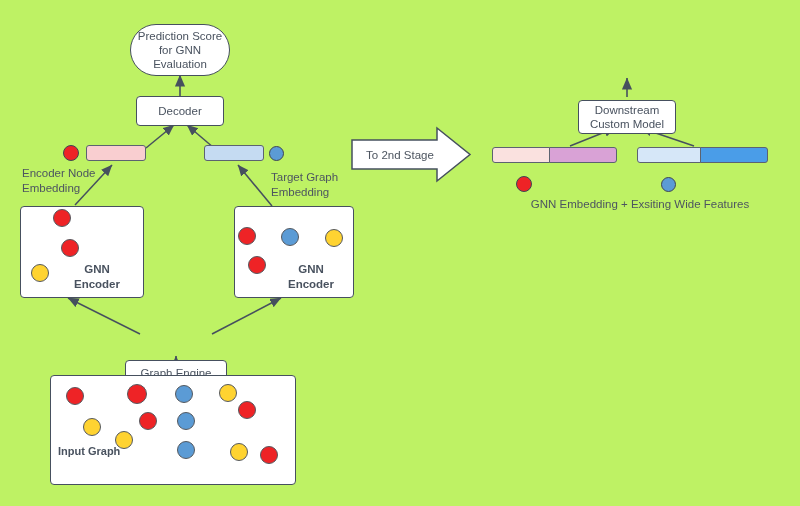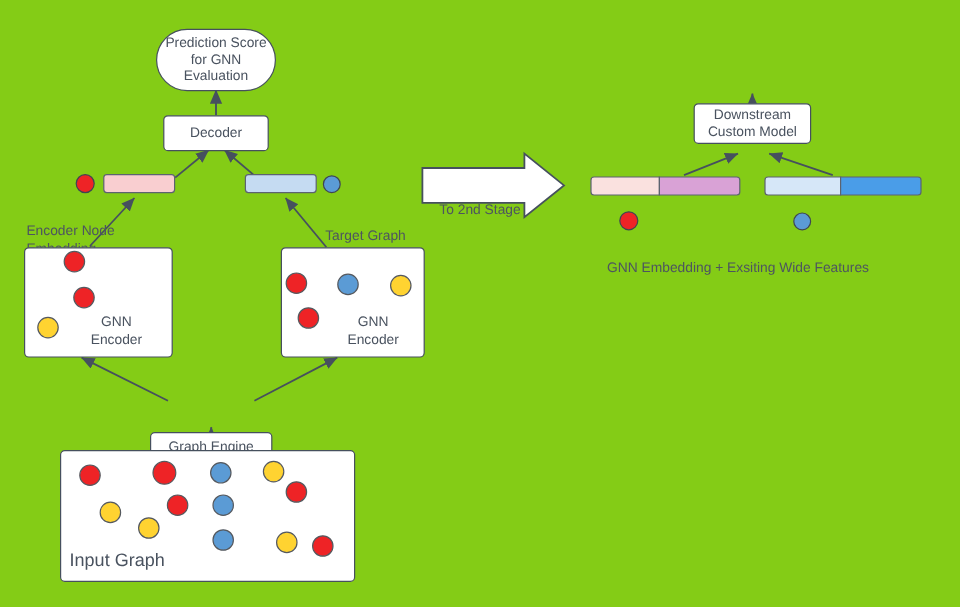--- a/index.html
+++ b/index.html
@@ -4,21 +4,21 @@
 <style>
   html, body {
     margin: 0;
     padding: 0;
     background: #ffffff;
   }
   #canvas {
     position: relative;
     width: 800px;
     height: 506px;
-    background: #84cc16;
+    background: #bef264;
     font-family: "Liberation Sans", sans-serif;
     overflow: hidden;
   }
   svg.layer {
     position: absolute;
     left: 0;
     top: 0;
     width: 800px;
     height: 506px;
     overflow: visible;
@@ -36,35 +36,35 @@
   }
   .node-box.pill {
     border-radius: 999px;
   }
   .box-label {
     position: absolute;
     left: 0;
     right: 0;
     text-align: center;
     color: #49525f;
+    font-weight: bold;
   }
   .center-label {
     display: flex;
     align-items: center;
     justify-content: center;
     width: 100%;
     height: 100%;
   }
   .free-text {
     position: absolute;
     color: #4d5560;
     font-size: 11.5px;
     line-height: 14.5px;
     white-space: pre-line;
-    margin-top: 20px;
   }
   .bar {
     position: absolute;
     box-sizing: border-box;
     border: 1.4px solid #5c6370;
     border-radius: 3px;
   }
   .bar.flat-right {
     border-top-right-radius: 0;
     border-bottom-right-radius: 0;
@@ -177,40 +177,40 @@
 
   <div class="node-box" style="left:234px; top:206px; width:120px; height:92px;"></div>
   <div class="box-label" style="left:234px; top:262px; width:120px; font-size:11.5px; line-height:14.5px; white-space:pre-line; text-align:center; padding-left:34px; box-sizing:border-box;">GNN
 Encoder</div>
 
   <div class="node-box" style="left:125px; top:330px; width:102px; height:26px;margin-top:30px;">
     <span class="center-label">Graph Engine</span>
   </div>
 
   <div class="node-box" style="left:50px; top:375px; width:246px; height:110px;"></div>
-  <div class="box-label" style="left:58px; top:459px; width:120px; font-size:15px; text-align:left;">Input Graph</div>
+  <div class="box-label" style="left:58px; top:445px; width:120px; font-size:11px; text-align:left;">Input Graph</div>
 
   <div class="free-text" style="left:360px; top:148px; width:80px; text-align:center;">To 2nd Stage</div>
 
 
-  <div class="node-box" style="left:578px; top:86px; width:98px; height:34px;">
+  <div class="node-box" style="left:578px; top:100px; width:98px; height:34px;">
     <span class="center-label">Downstream
 Custom Model</span>
   </div>
 
   <div class="bar flat-right" style="left:492px; top:147px; width:58px; height:16px; background:#fae1df;"></div>
   <div class="bar flat-left" style="left:549px; top:147px; width:68px; height:16px; background:#d9a2d6;"></div>
 
   <div class="bar flat-right" style="left:637px; top:147px; width:64px; height:16px; background:#d6e7f8;"></div>
   <div class="bar flat-left" style="left:700px; top:147px; width:68px; height:16px; background:#4a9de8;"></div>
 
   <div class="dot" style="left:516px; top:176px; width:16px; height:16px; background:#ee2326;"></div>
   <div class="dot" style="left:661px; top:177px; width:15px; height:15px; background:#5b9bd5;"></div>
 
-  <div class="caption" style="left:455px; top:198px; width:320px;margin-top:20px;">GNN Embedding + Exsiting Wide Features</div>
+  <div class="caption" style="left:480px; top:198px; width:320px;">GNN Embedding + Exsiting Wide Features</div>
 
   <div id="graph-nodes">
       <div class="graph-dot" style="left: 53px; top: 209px; width: 18px; height: 18px; background: rgb(238, 35, 38);"></div>
       <div class="graph-dot" style="left: 61px; top: 239px; width: 18px; height: 18px; background: rgb(238, 35, 38);"></div>
       <div class="graph-dot" style="left: 31px; top: 264px; width: 18px; height: 18px; background: rgb(255, 211, 49);"></div>
       <div class="graph-dot" style="left: 238px; top: 227px; width: 18px; height: 18px; background: rgb(238, 35, 38);"></div>
       <div class="graph-dot" style="left: 248px; top: 256px; width: 18px; height: 18px; background: rgb(238, 35, 38);"></div>
       <div class="graph-dot" style="left: 281px; top: 228px; width: 18px; height: 18px; background: rgb(91, 155, 213);"></div>
       <div class="graph-dot" style="left: 325px; top: 229px; width: 18px; height: 18px; background: rgb(255, 211, 49);"></div>
       <div class="graph-dot" style="left: 66px; top: 387px; width: 18px; height: 18px; background: rgb(238, 35, 38);"></div>

